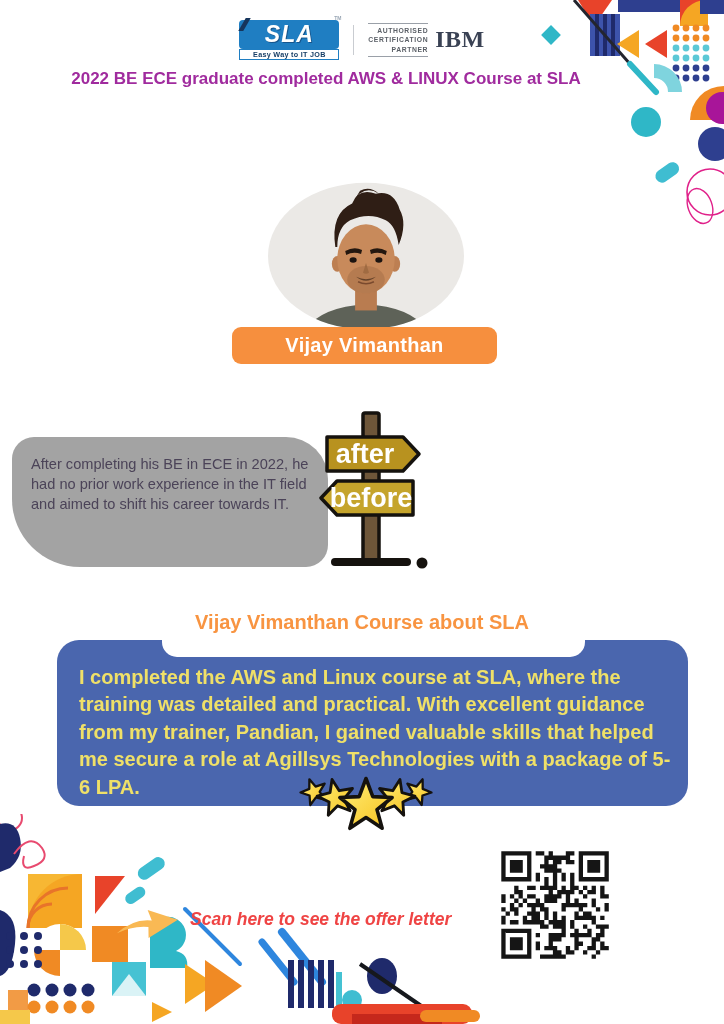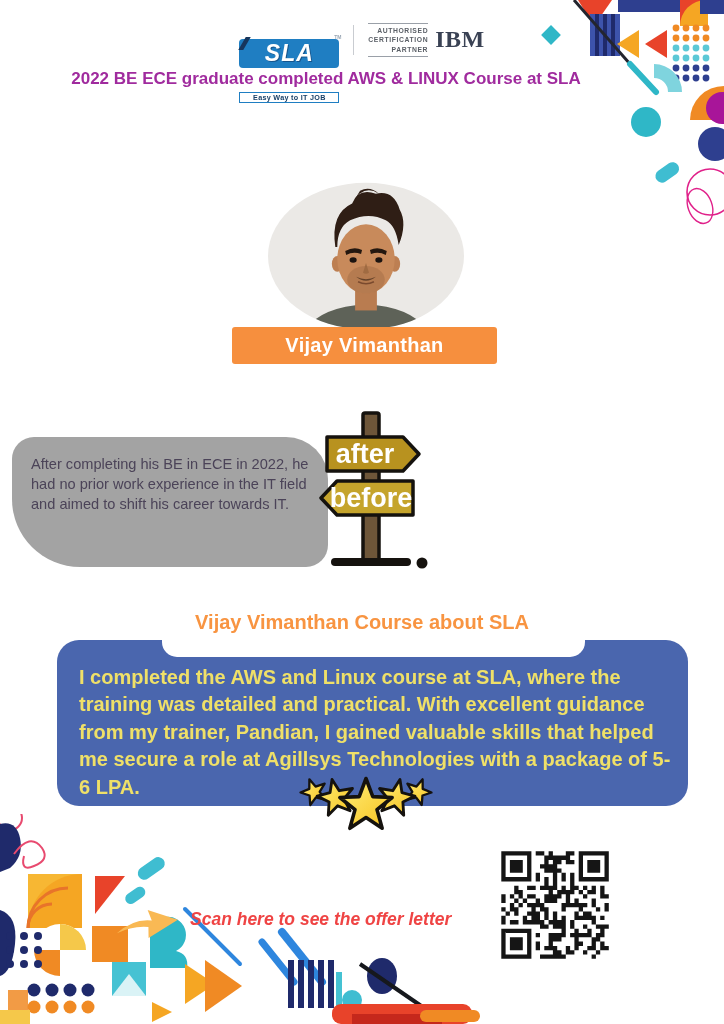--- a/index.html
+++ b/index.html
@@ -2,35 +2,35 @@
 <html><head>
 <meta charset="utf-8">
 <style>
   * { margin:0; padding:0; box-sizing:border-box; }
   body { background:#d8d8d8; font-family:"Liberation Sans", sans-serif; }
   .canvas { position:relative; width:724px; height:1024px; margin:0 auto; background:#ffffff; overflow:hidden; }
 
   
   .logo-row { position:absolute; top:16px; left:0; width:724px; height:48px; display:flex; justify-content:center; align-items:center; gap:14px; }
   .sla-logo { position:relative; width:100px; height:40px; }
-  .sla-box { position:absolute; left:0; top:0; width:100px; height:29px; background:#1F7EC2; border-radius:4px; display:flex; align-items:center; justify-content:center;margin-top:19px; }
+  .sla-box { position:absolute; left:0; top:0; width:100px; height:29px; background:#1F7EC2; border-radius:4px; display:flex; align-items:center; justify-content:center; }
   .sla-slash { position:absolute; left:3px; top:-2px; width:5px; height:13px; background:#16355C; transform:skewX(-30deg); }
   .sla-text { color:#fff; font-style:italic; font-weight:900; font-size:23px; letter-spacing:1px; text-shadow:1px 1px 0 #16558C; }
   .sla-tm { position:absolute; right:-2px; top:-5px; font-size:5px; color:#9aa7b5; font-weight:700; }
-  .sla-tagline { position:absolute; left:0; top:29px; width:100px; height:11px; border:1px solid #1F7EC2; background:#fff; color:#173E66; font-size:7.2px; font-weight:700; display:flex; align-items:center; justify-content:center; letter-spacing:0.3px;margin-top:43px; }
+  .sla-tagline { position:absolute; left:0; top:29px; width:100px; height:11px; border:1px solid #1F7EC2; background:#fff; color:#173E66; font-size:7.2px; font-weight:700; display:flex; align-items:center; justify-content:center; letter-spacing:0.3px; }
   .logo-divider { width:1px; height:30px; background:#c9ccd1; }
   .ibm-block { display:flex; align-items:center; gap:7px; }
   .partner-lines { text-align:right; font-size:6.8px; letter-spacing:0.6px; color:#5a5f66; font-weight:600; line-height:1.35; border-top:1px solid #9aa0a8; border-bottom:1px solid #9aa0a8; padding:2px 0; }
   .ibm-logo { font-family:"Liberation Serif", serif; font-weight:700; font-size:24px; color:#3A4254; letter-spacing:0.5px;text-align:center; }
 
   .headline { position:absolute; top:68px; left:0; width:652px; text-align:center; color:#A02B9E; font-weight:800; font-size:17px; line-height:1.3; z-index:4; }
 
   
   .photo-wrap { position:absolute; left:267px; top:181px; width:198px; height:150px; z-index:2; }
-  .name-banner { position:absolute; left:232px; top:327px; width:265px; height:37px; background:#F68F3E; border-radius:3px; display:flex; align-items:center; justify-content:center; z-index:3; }
+  .name-banner { position:absolute; left:232px; top:327px; width:265px; height:37px; background:#F68F3E; border-radius:9px; display:flex; align-items:center; justify-content:center; z-index:3; }
   .name-banner span { color:#fff; font-size:20px; font-weight:800; letter-spacing:0.3px; }
 
   
   .bubble-pink { position:absolute; left:12px; top:437px; width:316px; height:130px; background:#a3a3a3; border-radius:22px 42px 22px 68px; padding:17px 10px 0 19px; z-index:1; }
   .bubble-pink p { color:#4B4358; font-size:14.6px; line-height:1.38; font-weight:500; }
   .bubble-yellow { position:absolute; left:429px; top:400px; width:283px; height:147px; background:#F7F060; border-radius:30px 14px 30px 14px; padding:17px 8px 0 21px; z-index:1; }
   .bubble-yellow p { color:#4C483A; font-size:14.6px; line-height:1.37; font-weight:500; }
   .signpost { position:absolute; left:305px; top:405px; width:130px; height:175px; z-index:5; }
 
   

